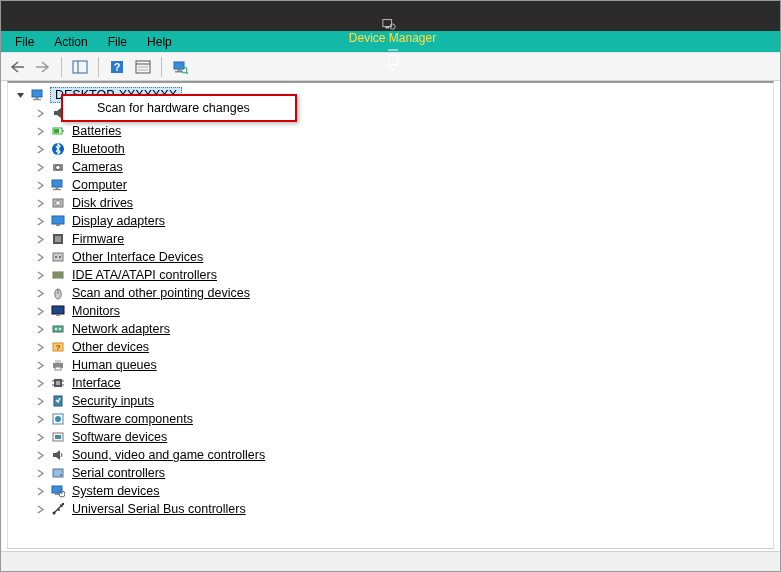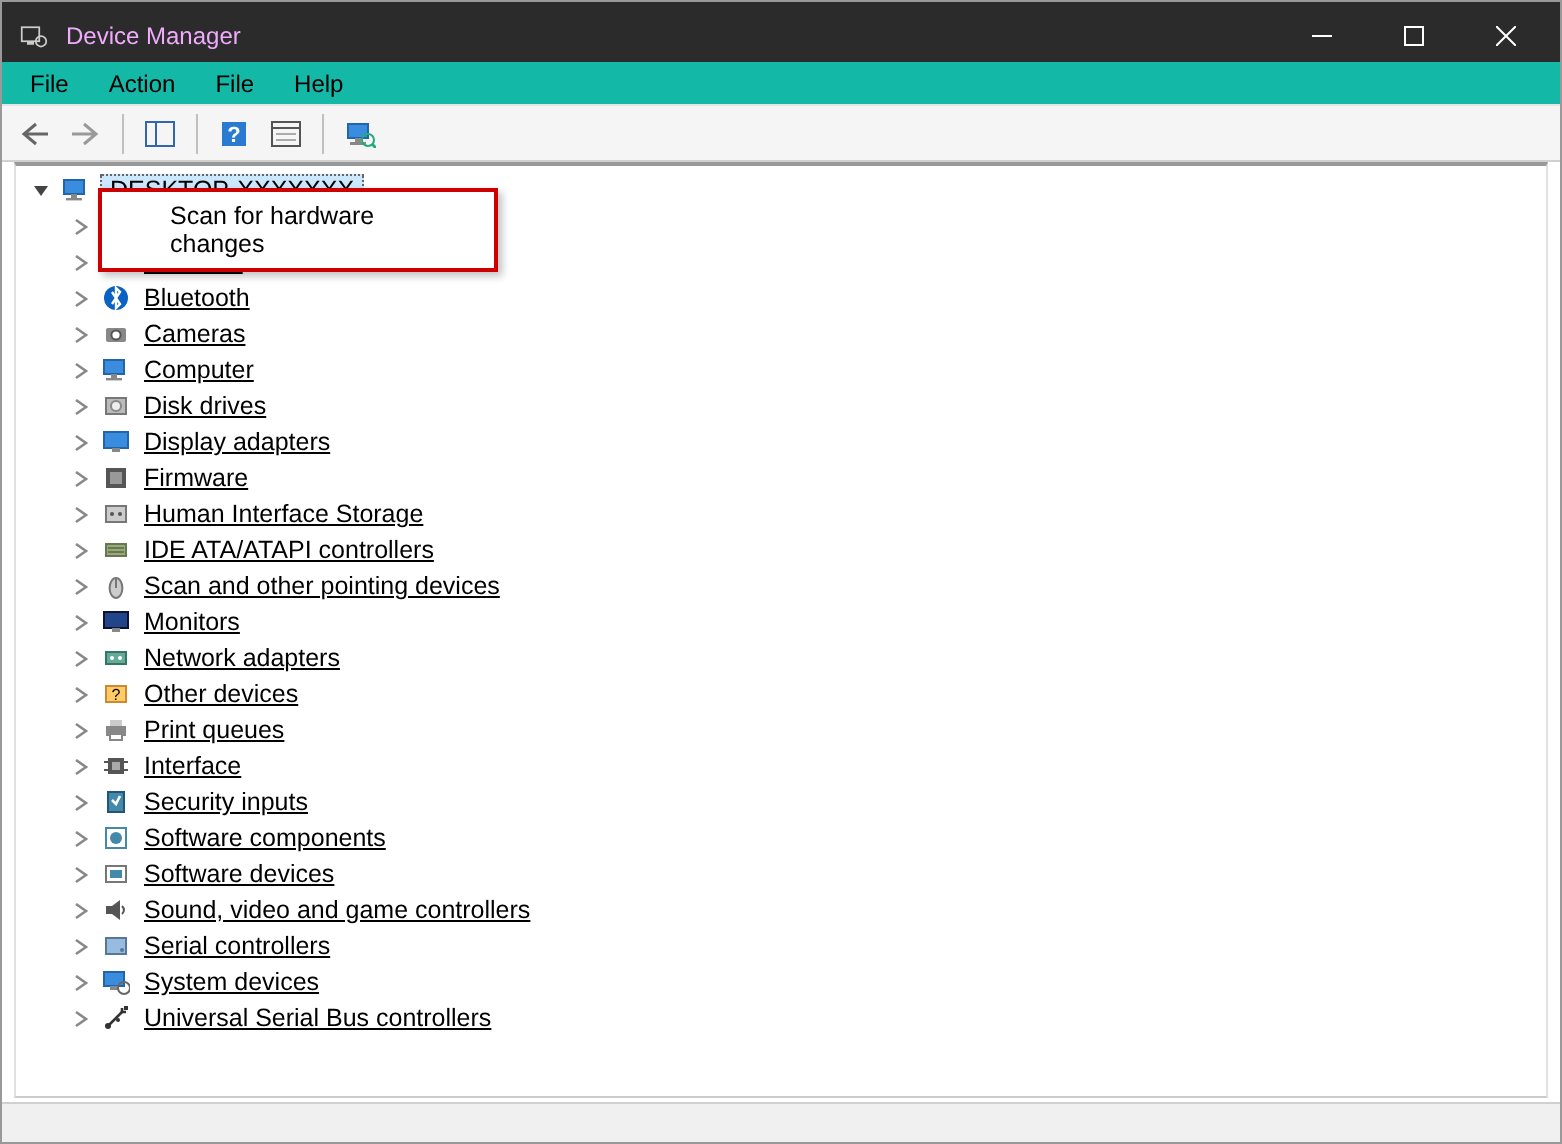--- a/index.html
+++ b/index.html
@@ -11,25 +11,26 @@
     width: 781px;
     height: 572px;
     overflow: hidden;
     position: relative;
     border: 1px solid #999;
   }
   
   .titlebar {
     height: 30px;
     background: #2b2b2b;
-    color: #f0abfc;
+    color: #fde047;
     display: flex;
     align-items: center;
-    padding: 4px 4px 0 8px;
+    padding: 16px 4px 0 8px;
     font-size: 12px;
+    flex-direction: column;
   }
   .titlebar .app-icon {
     width: 16px; height: 16px;
     margin-right: 8px;
     display: flex; align-items: center; justify-content: center;
   }
   .titlebar .title-text { flex: 0 0 auto; }
   .titlebar .spacer { flex: 1 1 auto; }
   .titlebar .win-btn {
     width: 46px; height: 30px;
@@ -96,22 +97,22 @@
   .node .lbl { padding: 0 2px; }
   .root.node .lbl {
     background: #cce8ff;
     border: 1px dotted #666;
     padding: 0 4px;
   }
   .children { padding-left: 20px; text-decoration: underline; }
   
   .ctxmenu {
     position: absolute;
-    top: 93px; left: 48px;
-    width: 200px;
+    top: 93px; left: 60px;
+    width: 236px;
     background: #fff;
     border: 2px solid #cc0000;
     box-shadow: 2px 2px 4px rgba(0,0,0,0.25);
     z-index: 10;
   }
   .ctxmenu .ctx-item {
     padding: 5px 10px 5px 34px;
     font-size: 12.5px;
     cursor: default;
   }
@@ -345,21 +346,21 @@
               <path d="M2 1 L7 4.5 L2 8" fill="none" stroke="#888" stroke-width="1.3"></path>
             </svg>
           </span>
           <span class="ico">
             <svg width="14" height="14" viewBox="0 0 14 14">
               <rect x="2" y="3" width="10" height="8" fill="#ccc" stroke="#777"></rect>
               <circle cx="5" cy="7" r="1" fill="#555"></circle>
               <circle cx="9" cy="7" r="1" fill="#555"></circle>
             </svg>
           </span>
-          <span class="lbl">Human Interface Storage</span>
+          <span class="lbl">Other Interface Devices</span>
         </div>
         <div class="node">
           <span class="chev">
             <svg width="9" height="9" viewBox="0 0 9 9">
               <path d="M2 1 L7 4.5 L2 8" fill="none" stroke="#888" stroke-width="1.3"></path>
             </svg>
           </span>
           <span class="ico">
             <svg width="14" height="14" viewBox="0 0 14 14">
               <rect x="2" y="4" width="10" height="6" fill="#9a7" stroke="#675"></rect>
@@ -432,21 +433,21 @@
               <path d="M2 1 L7 4.5 L2 8" fill="none" stroke="#888" stroke-width="1.3"></path>
             </svg>
           </span>
           <span class="ico">
             <svg width="14" height="14" viewBox="0 0 14 14">
               <rect x="2" y="5" width="10" height="5" fill="#888"></rect>
               <rect x="4" y="2" width="6" height="3" fill="#ccc"></rect>
               <rect x="4" y="9" width="6" height="3" fill="#fff" stroke="#888"></rect>
             </svg>
           </span>
-          <span class="lbl">Print queues</span>
+          <span class="lbl">Human queues</span>
         </div>
         <div class="node">
           <span class="chev">
             <svg width="9" height="9" viewBox="0 0 9 9">
               <path d="M2 1 L7 4.5 L2 8" fill="none" stroke="#888" stroke-width="1.3"></path>
             </svg>
           </span>
           <span class="ico">
             <svg width="14" height="14" viewBox="0 0 14 14">
               <rect x="3" y="3" width="8" height="8" fill="#555"></rect>

